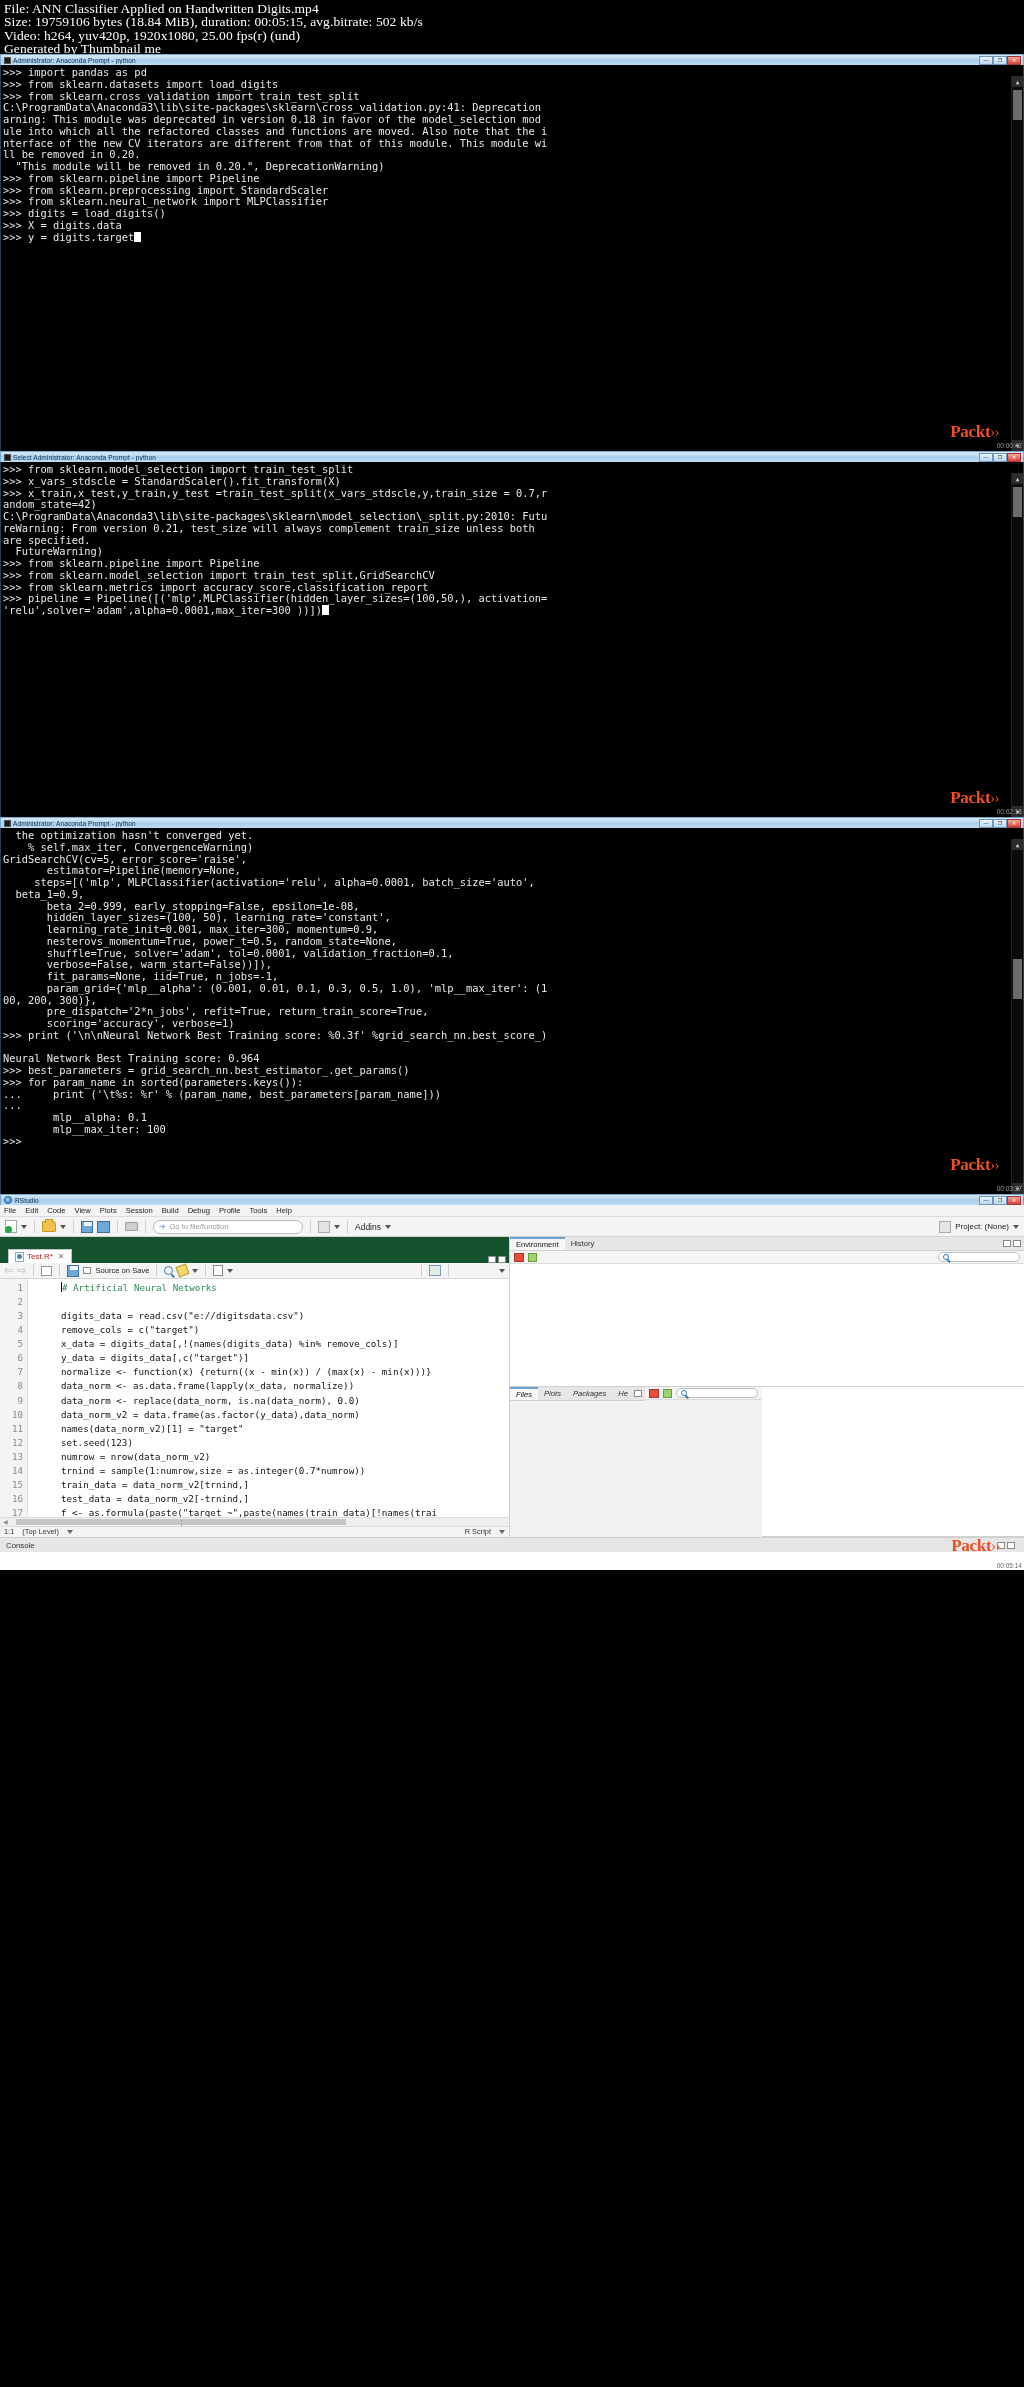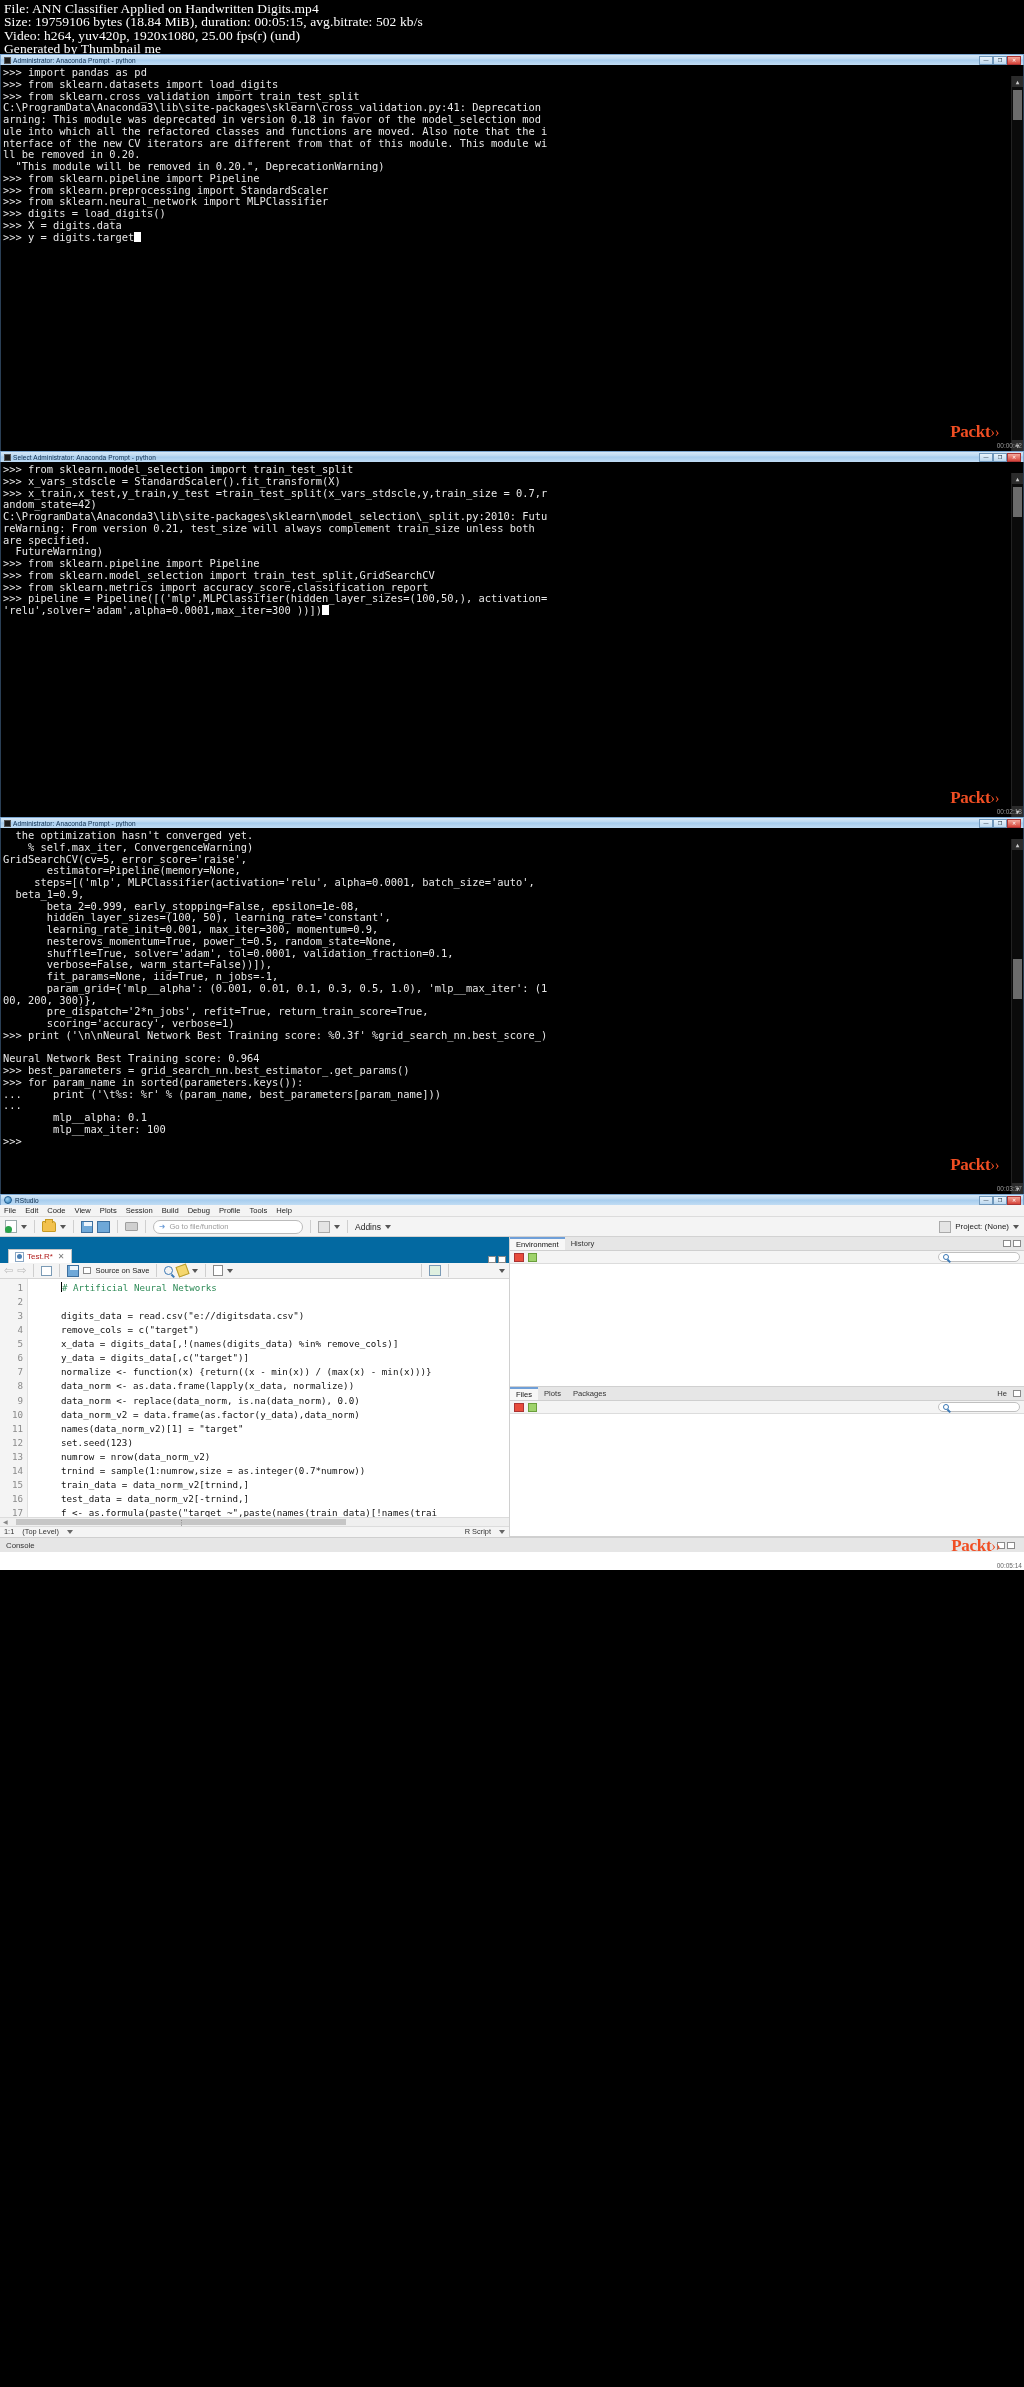--- a/index.html
+++ b/index.html
@@ -132,21 +132,21 @@
     display:flex; align-items:center; padding:0 5px; gap:4px;
     font-size:7.6px; color:#9b9b9b;
   }
   .ic-grid { width:12px;height:12px;background:#e4e4e4;border:1px solid #aaa; }
   .addins { font-size:8.5px; color:#222; display:flex; align-items:center; gap:4px; }
 
   .rs-body { display:flex; height:300px; }
   .rs-left { width:510px; display:flex; flex-direction:column; border-right:1px solid #d0d0d0; }
   .rs-right { flex:1 1 auto; display:flex; flex-direction:column; background:#f1f1f1; }
 
-  .srcTabs { height:28px; background:#0369a1; display:flex; align-items:flex-end; padding-left:8px; }
+  .srcTabs { height:28px; background:#14532d; display:flex; align-items:flex-end; padding-left:8px; }
   .srcTab {
     height:14px; background:#fff; border:1px solid #c4c4c4; border-bottom:none;
     display:flex; align-items:center; gap:3px; padding:0 6px;
     font-size:8px; color:#b01b1b;
   }
   .ic-rfile { width:9px;height:10px;background:#fff;border:1px solid #8aa7c4;position:relative; }
   .ic-rfile:after{content:"";position:absolute;left:1px;top:1px;width:5px;height:5px;border-radius:50%;background:#4a80b5;}
   .tabx { color:#777; font-size:8px; margin-left:2px; }
 
   .srcToolbar {
@@ -504,21 +504,21 @@
         <div class="panelToolbar">
           <span class="ic ic-import"></span>
           <span class="ic ic-broom"></span>
           <span class="srch">
             <span class="ic ic-mag" style="width:6px;height:6px;border-width:1px;"></span>
           </span>
         </div>
         <div class="panelBody"></div>
       </div>
 
-      <div style="display:flex;flex-direction:column;flex:1 1 auto;">
+      <div style="display:flex;flex-direction:row;flex:1 1 auto;font-style:italic;">
         <div class="panelTabs">
           <div class="t active">Files</div>
           <div class="t">Plots</div>
           <div class="t">Packages</div>
           <div class="spacer"></div>
           <div class="t">He</div>
           <div class="minmax">
             <span class="mbox"></span>
           </div>
         </div>

